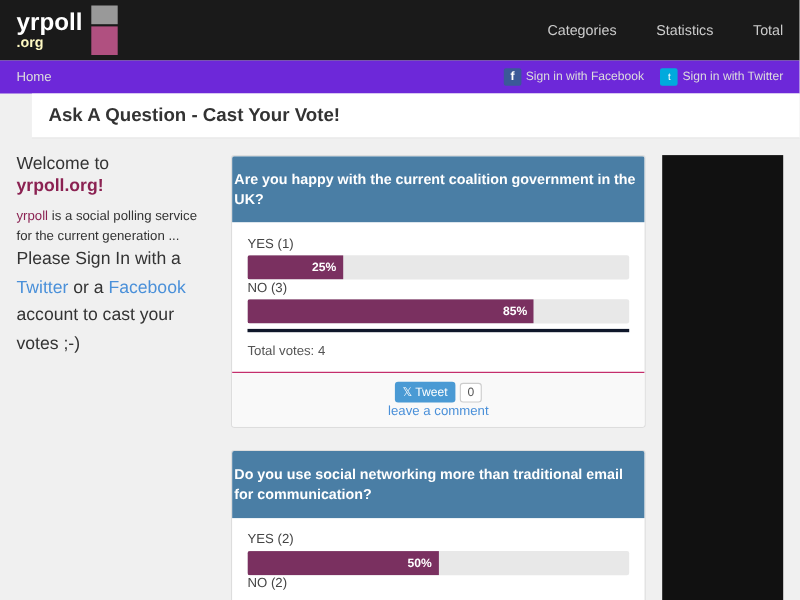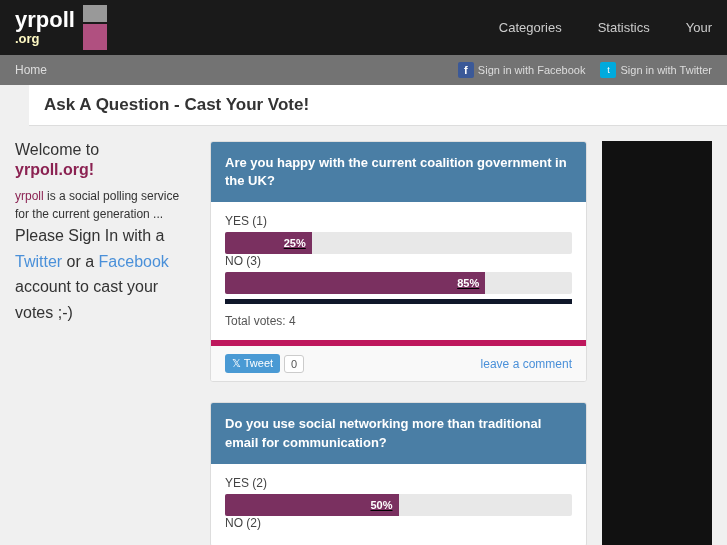--- a/index.html
+++ b/index.html
@@ -45,21 +45,21 @@
       gap: 36px;
     }
     #nav-links a {
       color: #ccc;
       text-decoration: none;
       font-size: 13px;
     }
 
     
     #sub-header {
-      background: #737373;
+      background: #6d28d9;
       height: 30px;
       display: flex;
       align-items: center;
       justify-content: space-between;
       padding: 0 15px;
     }
     #sub-header .home-link {
       color: #ddd;
       text-decoration: none;
       font-size: 12px;
@@ -164,21 +164,21 @@
     .poll-card {
       background: white;
       border: 1px solid #ddd;
       border-radius: 3px;
       margin-bottom: 20px;
       overflow: hidden;
     }
     .poll-question {
       background: #4a7ea5;
       color: white;
-      padding: 12px 14px;
+      padding: 12px 2px;
       font-size: 13px;
       font-weight: bold;
       line-height: 1.4;
     }
     .poll-body {
       padding: 12px 14px;
     }
     .vote-option {
       margin-bottom: 0;
     }
@@ -194,41 +194,41 @@
       border-radius: 2px;
       overflow: hidden;
     }
     .vote-bar {
       height: 100%;
       background: #7a3060;
       display: flex;
       align-items: center;
       justify-content: flex-end;
       padding-right: 6px;
-      text-decoration: underline;
     }
     .vote-bar-text {
       color: white;
       font-size: 11px;
       font-weight: bold;
     }
     .poll-total {
-      border-top: 5px solid #0f172a;
+      border-top: 3px solid #0f172a;
       padding-top: 10px;
       margin-top: 5px;
       font-size: 12px;
       color: #555;
     }
     .poll-footer {
       padding: 8px 14px;
       display: flex;
       align-items: center;
       justify-content: space-between;
       background: #f9f9f9;
-      border-top: 6px solid #be185d;
+      border-top: 1px solid #be185d;
+      flex-direction: column;
     }
     .tweet-btn {
       display: flex;
       align-items: center;
       gap: 4px;
     }
     .tweet-btn-inner {
       background: #4a9ad4;
       color: white;
       font-size: 11px;
@@ -271,21 +271,21 @@
       <span class="org">.org</span>
     </div>
     <div id="logo-graphic">
       <div class="bar1"></div>
       <div class="bar2"></div>
     </div>
   </div>
   <div id="nav-links">
     <a href="#">Categories</a>
     <a href="#">Statistics</a>
-    <a href="#">Your</a>
+    <a href="#">Total</a>
   </div>
 </div>
 
 <div id="sub-header">
   <a href="#" class="home-link">Home</a>
   <div class="social-links">
     <a href="#">
       <span class="fb-icon">f</span>
       <span>Sign in with Facebook</span>
     </a>

